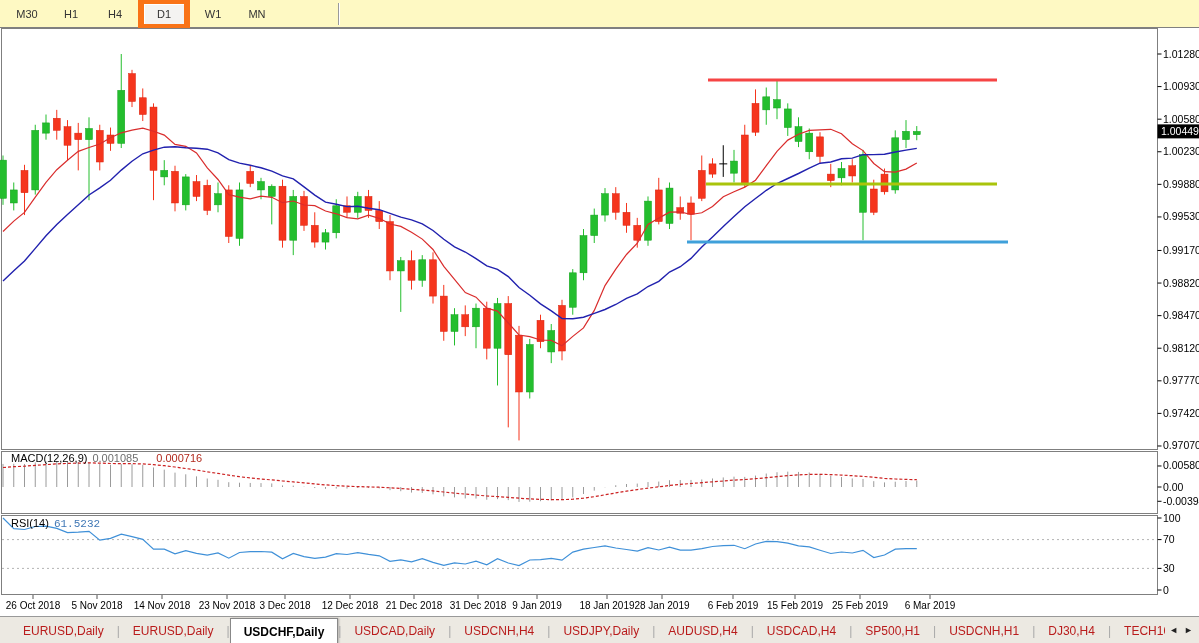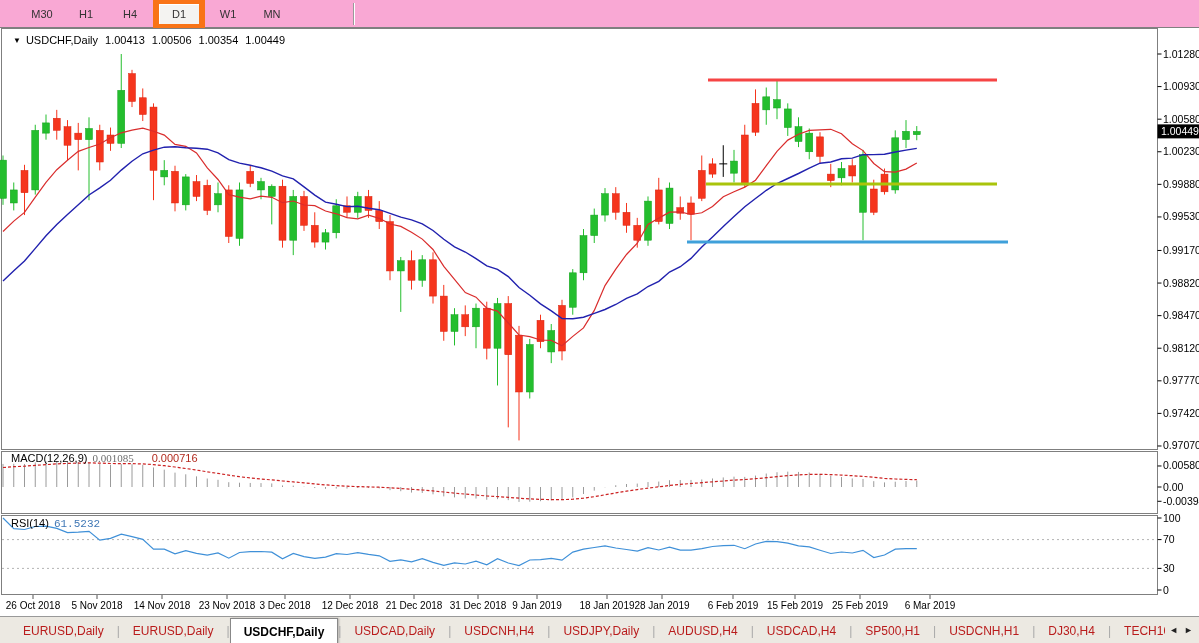--- a/index.html
+++ b/index.html
@@ -1,31 +1,31 @@
 <!DOCTYPE html>
 <html><head>
 <meta charset="utf-8">
 <style>
   html,body{margin:0;padding:0;background:#9a9a9a;}
   #app{position:relative;width:1199px;height:643px;background:#D4D0C8;
        font-family:"Liberation Sans","DejaVu Sans",sans-serif;overflow:hidden;
        -webkit-font-smoothing:none;}
   
-  #toolbar{position:absolute;left:0;top:0;width:1199px;height:28px;background:#f9a8d4;
-           border-bottom:1px solid #808080;display:flex;align-items:center;padding-left:21px;box-sizing:border-box;}
+  #toolbar{position:absolute;left:0;top:0;width:1199px;height:28px;background:#fef9c3;
+           border-bottom:1px solid #808080;display:flex;align-items:center;padding-left:6px;box-sizing:border-box;}
   .tfbtn{height:20px;min-width:30px;padding:0 5px;margin-right:2px;display:flex;align-items:center;justify-content:center;
          font-size:11px;color:#333;background:transparent;border:1px solid transparent;cursor:default;}
   .tfbtn.active{background:#F4F3F1;border:6px solid #f97316;box-shadow:inset 1px 1px 0 #fff;}
   .tb-sep{width:1px;height:22px;background:#9a9a9a;border-right:1px solid #fff;margin:0 6px 0 58px;}
   
   .ovl{position:absolute;font-size:11px;color:#000;white-space:nowrap;pointer-events:none;z-index:5;}
   .ovl b{font-weight:normal;}
   #chart-title .tri{font-size:8px;margin-right:5px;position:relative;top:-1px;}
   #chart-title span.v{margin-left:7px;}
-  #macd-label .v1{color:#6e6e6e;margin-left:5px;font-family:Liberation Serif, serif;}
+  #macd-label .v1{color:#6e6e6e;margin-left:5px;}
   #macd-label .v2{color:#b22a1e;margin-left:18px;}
   #rsi-label .v1{color:#3f77b5;margin-left:5px;font-family:Liberation Mono, monospace;}
   
   #tabbar{position:absolute;left:0;top:616px;width:1199px;height:27px;background:#ECE9E2;
           border-top:1px solid #999;display:flex;align-items:stretch;overflow:hidden;padding-left:10px;}
   .tab{display:flex;align-items:center;padding:0 13px;font-size:12px;color:#b91c1c;white-space:nowrap;cursor:default;}
   .tab.active{background:#fff;color:#000;font-weight:bold;border:1px solid #888;border-bottom:none;margin-top:1px;
               box-shadow:1px 0 2px rgba(0,0,0,.25);}
   .tab-sep{display:flex;align-items:center;color:#a8a8a8;font-size:12px;}
   #tab-arrows{position:absolute;right:2px;top:617px;height:26px;display:flex;align-items:center;gap:6px;
@@ -399,23 +399,20 @@
         <text x="733" y="581" font-size="10" text-anchor="middle">6 Feb 2019</text>
         <line x1="795" y1="567" x2="795" y2="571" stroke="#555"></line>
         <text x="795" y="581" font-size="10" text-anchor="middle">15 Feb 2019</text>
         <line x1="860" y1="567" x2="860" y2="571" stroke="#555"></line>
         <text x="860" y="581" font-size="10" text-anchor="middle">25 Feb 2019</text>
         <line x1="930" y1="567" x2="930" y2="571" stroke="#555"></line>
         <text x="930" y="581" font-size="10" text-anchor="middle">6 Mar 2019</text>
       </g>
     </svg>
 
-  <div id="chart-title" class="ovl" style="left:13px;top:34px;">
-    <span class="tri">▼</span><b>USDCHF,Daily</b><span class="v">1.00413</span><span class="v">1.00506</span><span class="v">1.00354</span><span class="v">1.00449</span>
-  </div>
 
   <div id="macd-label" class="ovl" style="left:11px;top:452px;">
     <b>MACD(12,26,9)</b><span class="v1">0.001085</span><span class="v2">0.000716</span>
   </div>
 
   <div id="rsi-label" class="ovl" style="left:11px;top:517px;">
     <b>RSI(14)</b><span class="v1">61.5232</span>
   </div>
 
   <div id="tabbar">

